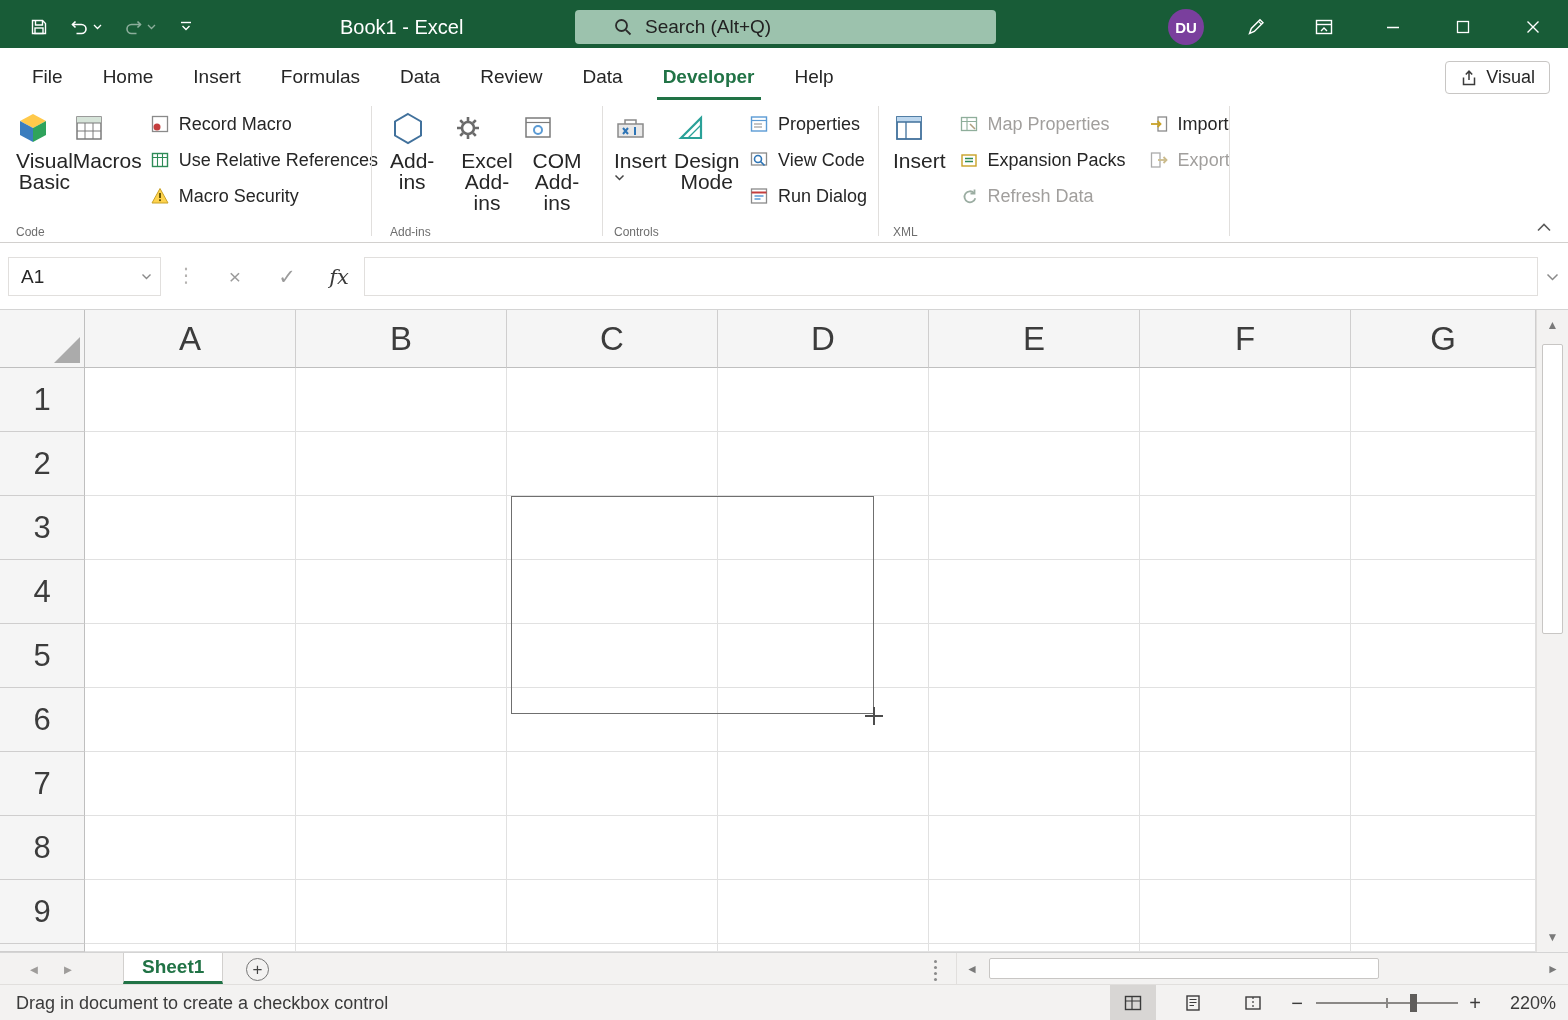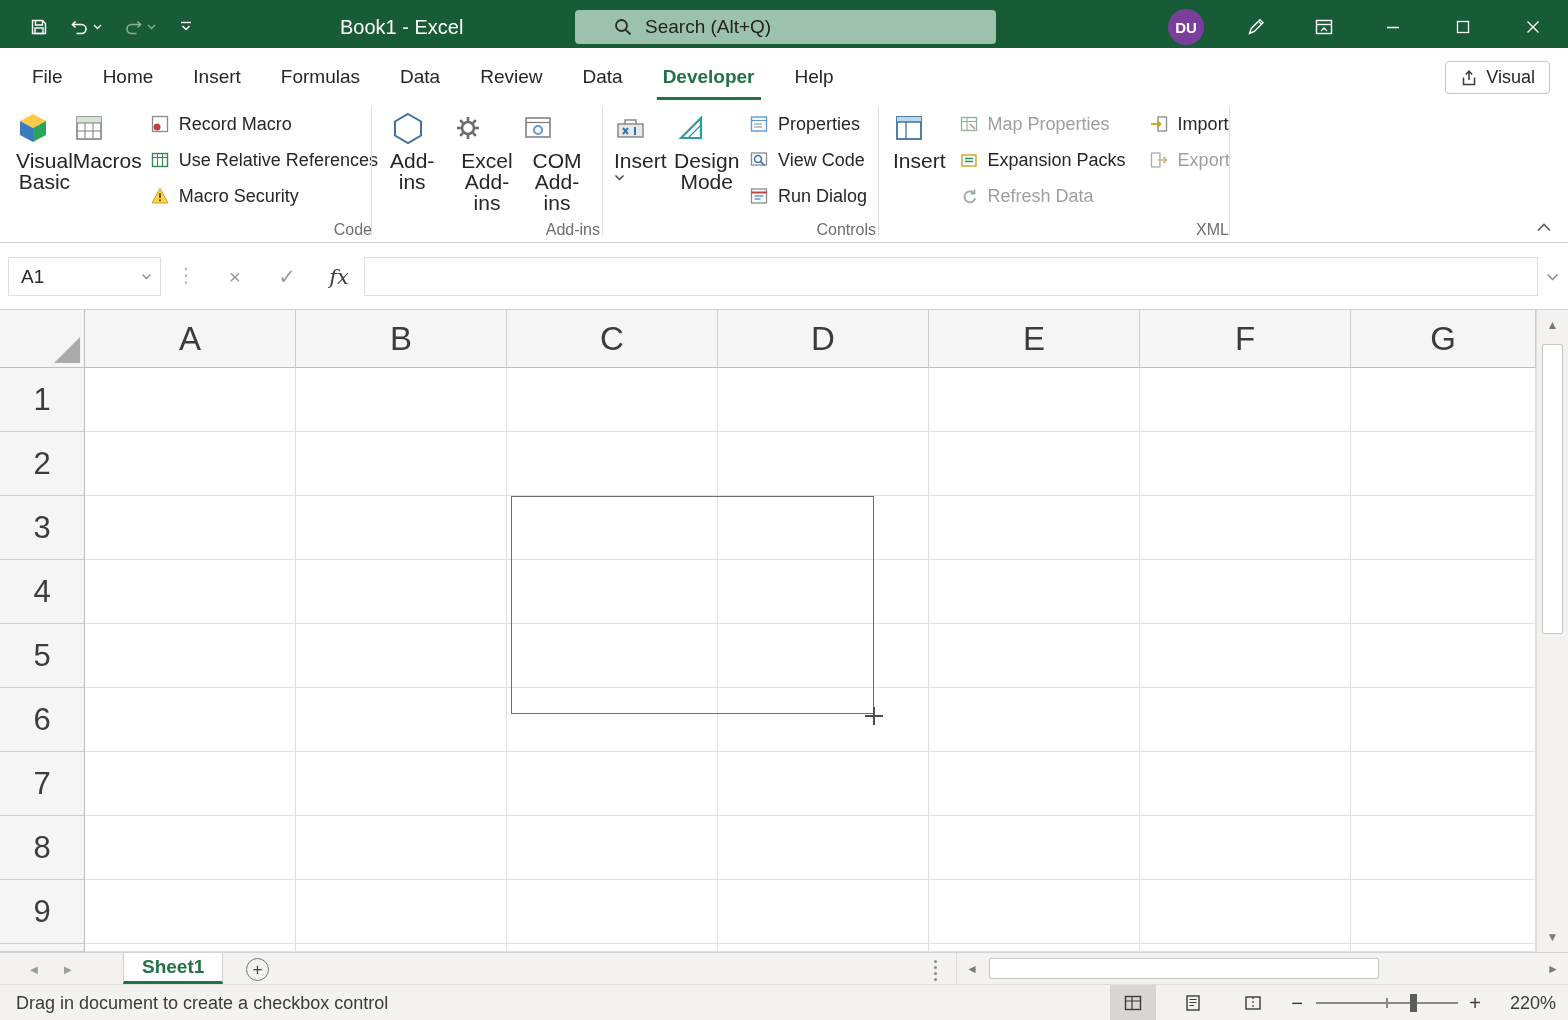--- a/index.html
+++ b/index.html
@@ -23,21 +23,21 @@
   #tabsrow{position:absolute;top:54px;left:0;right:0;height:46px;background:#fff;display:flex;align-items:stretch;padding-left:12px;}
   .rtab{padding:0 20px;display:flex;align-items:center;font-size:19px;color:#262626;position:relative;}
   .rtab.active{color:var(--accent-green,#217346);font-weight:700;}
   .rtab.active::after{content:"";position:absolute;left:14px;right:14px;bottom:0;height:3px;background:var(--accent-green,#217346);}
   #share{position:absolute;right:18px;top:7px;height:33px;padding:0 14px;border:1px solid #C8C6C4;border-radius:4px;background:#fff;display:flex;align-items:center;gap:8px;font-size:18px;color:#262626;}
 
   
   #ribbon{position:absolute;top:100px;left:0;right:0;height:143px;background:#fff;border-bottom:1px solid #D2D0CE;}
   .rgroup{position:absolute;top:0;height:143px;}
   .gbody{display:flex;align-items:flex-start;height:117px;}
-  .grouplabel{position:absolute;bottom:4px;left:0;right:0;text-align:right;font-size:16px;color:#6e6e6e;}
+  .grouplabel{position:absolute;bottom:4px;left:0;right:0;text-align:left;font-size:12px;color:#6e6e6e;}
   .gsep{position:absolute;top:6px;bottom:6px;width:1px;background:#E1DFDD;}
   .bigbtn{display:flex;flex-direction:column;align-items:flex-start;padding-top:6px;font-size:21px;line-height:21px;text-align:center;color:#262626;}
   .bigbtn .ico{height:44px;display:flex;align-items:center;justify-content:center;}
   .bigbtn .lbl span{display:block;}
   .smallcol{display:flex;flex-direction:column;padding-top:6px;}
   .smallbtn{display:flex;align-items:center;gap:8px;height:36px;font-size:18px;color:#262626;padding:0 4px;white-space:nowrap;}
   .smallbtn .sico{width:22px;display:flex;justify-content:center;}
   .smallbtn.disabled .slbl{color:var(--disabled-text,#A19F9D);}
   #collapse-ribbon{position:absolute;right:16px;bottom:10px;}
 

